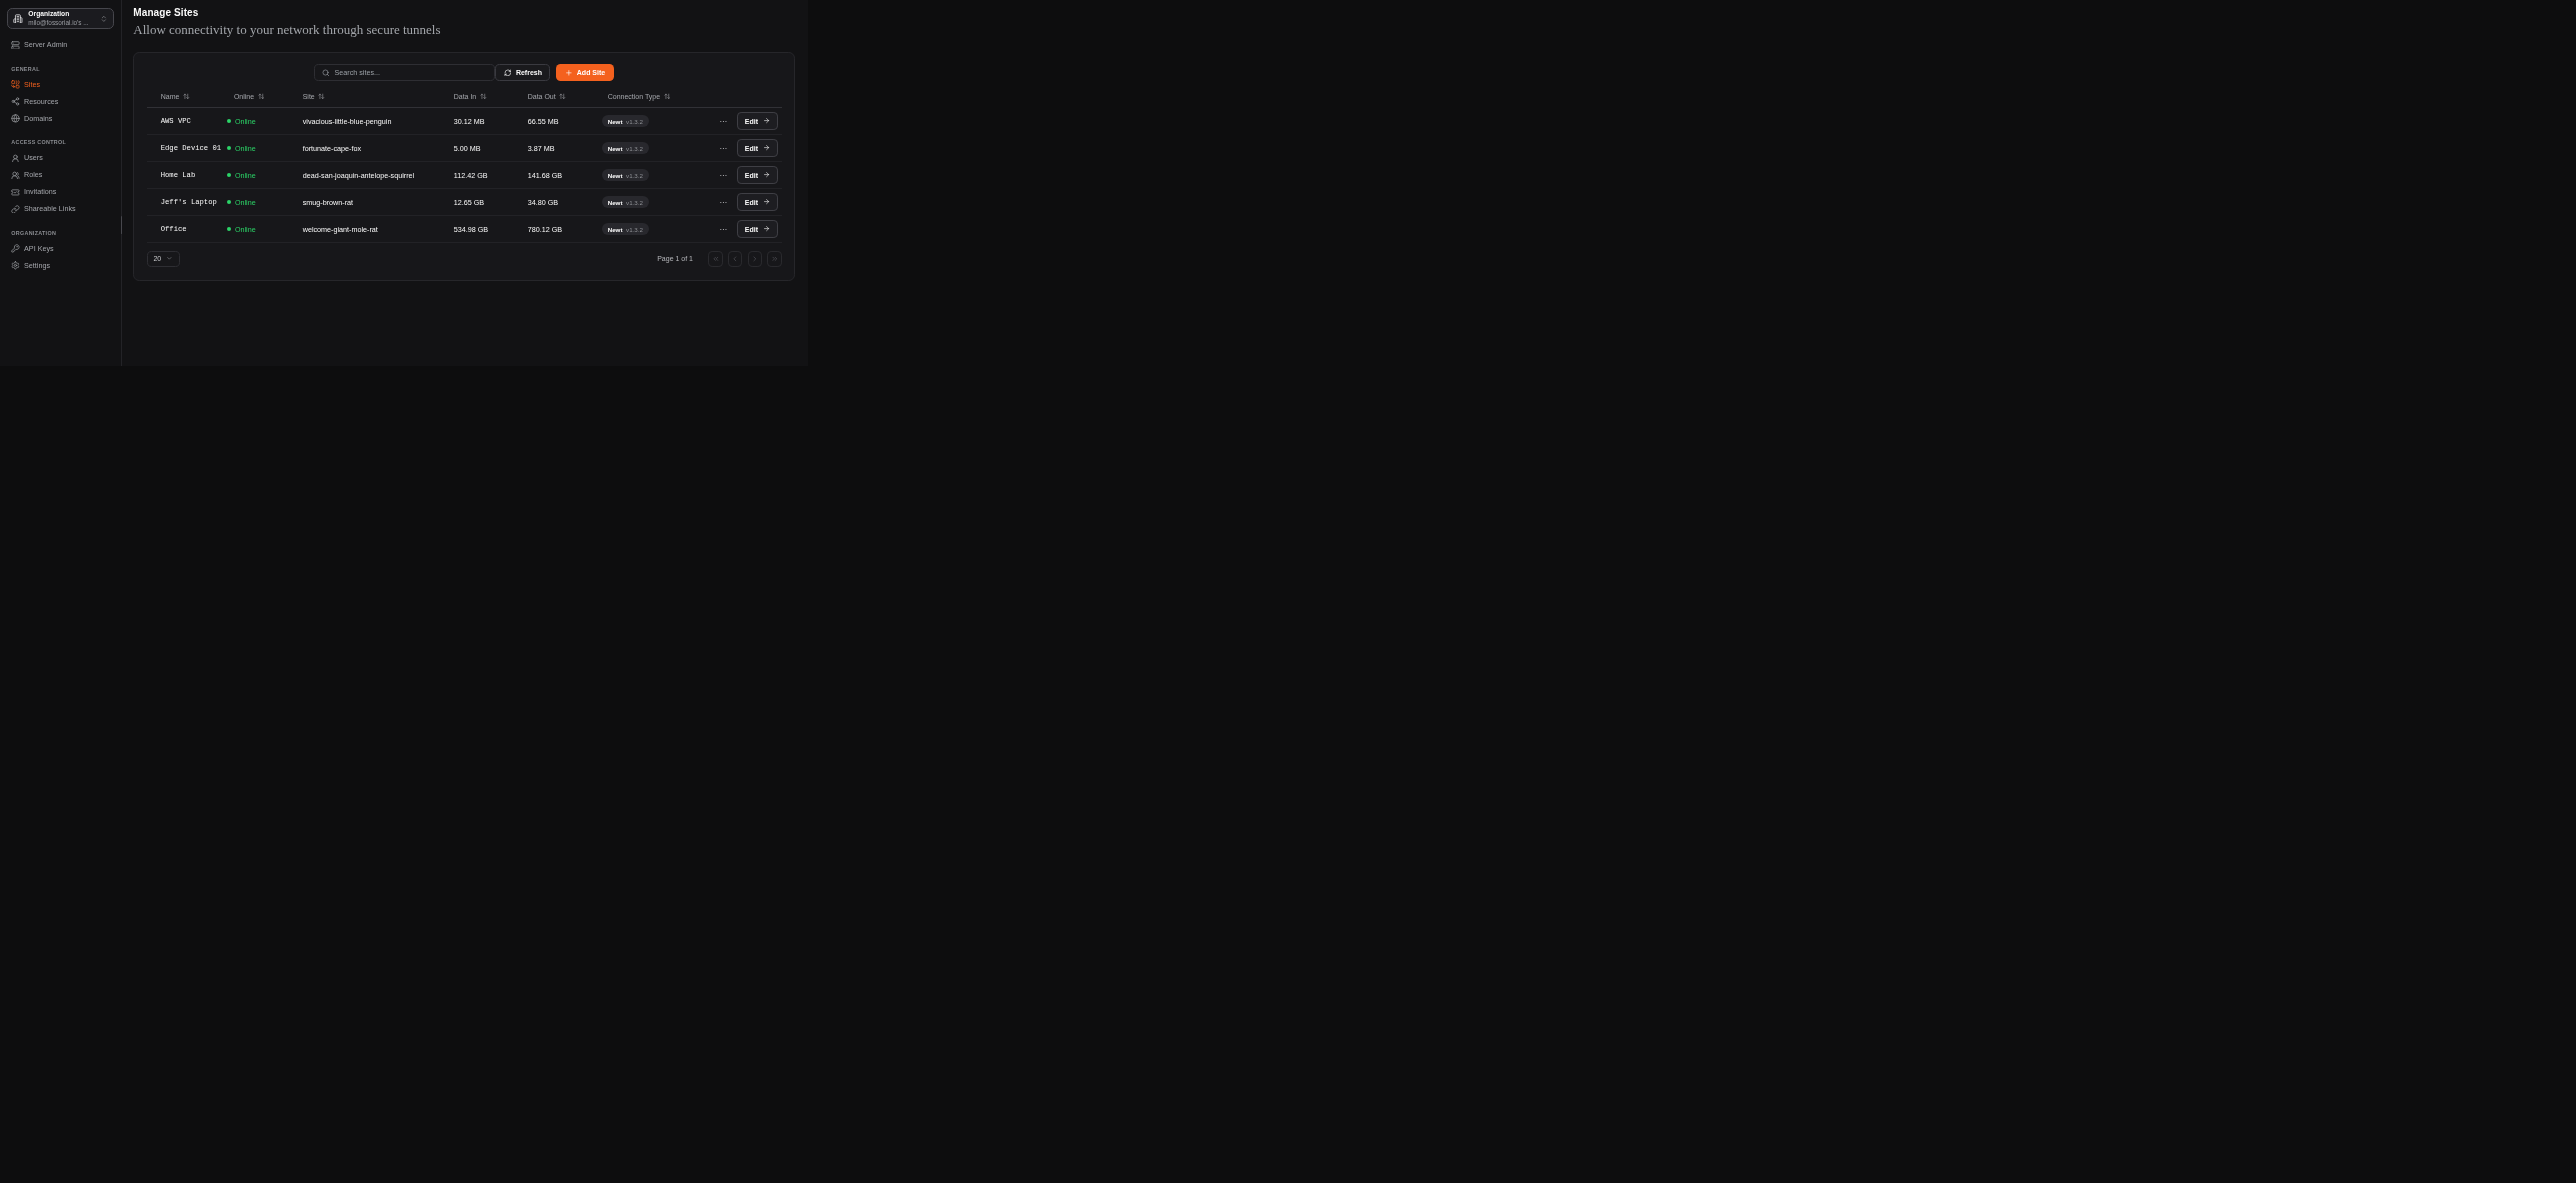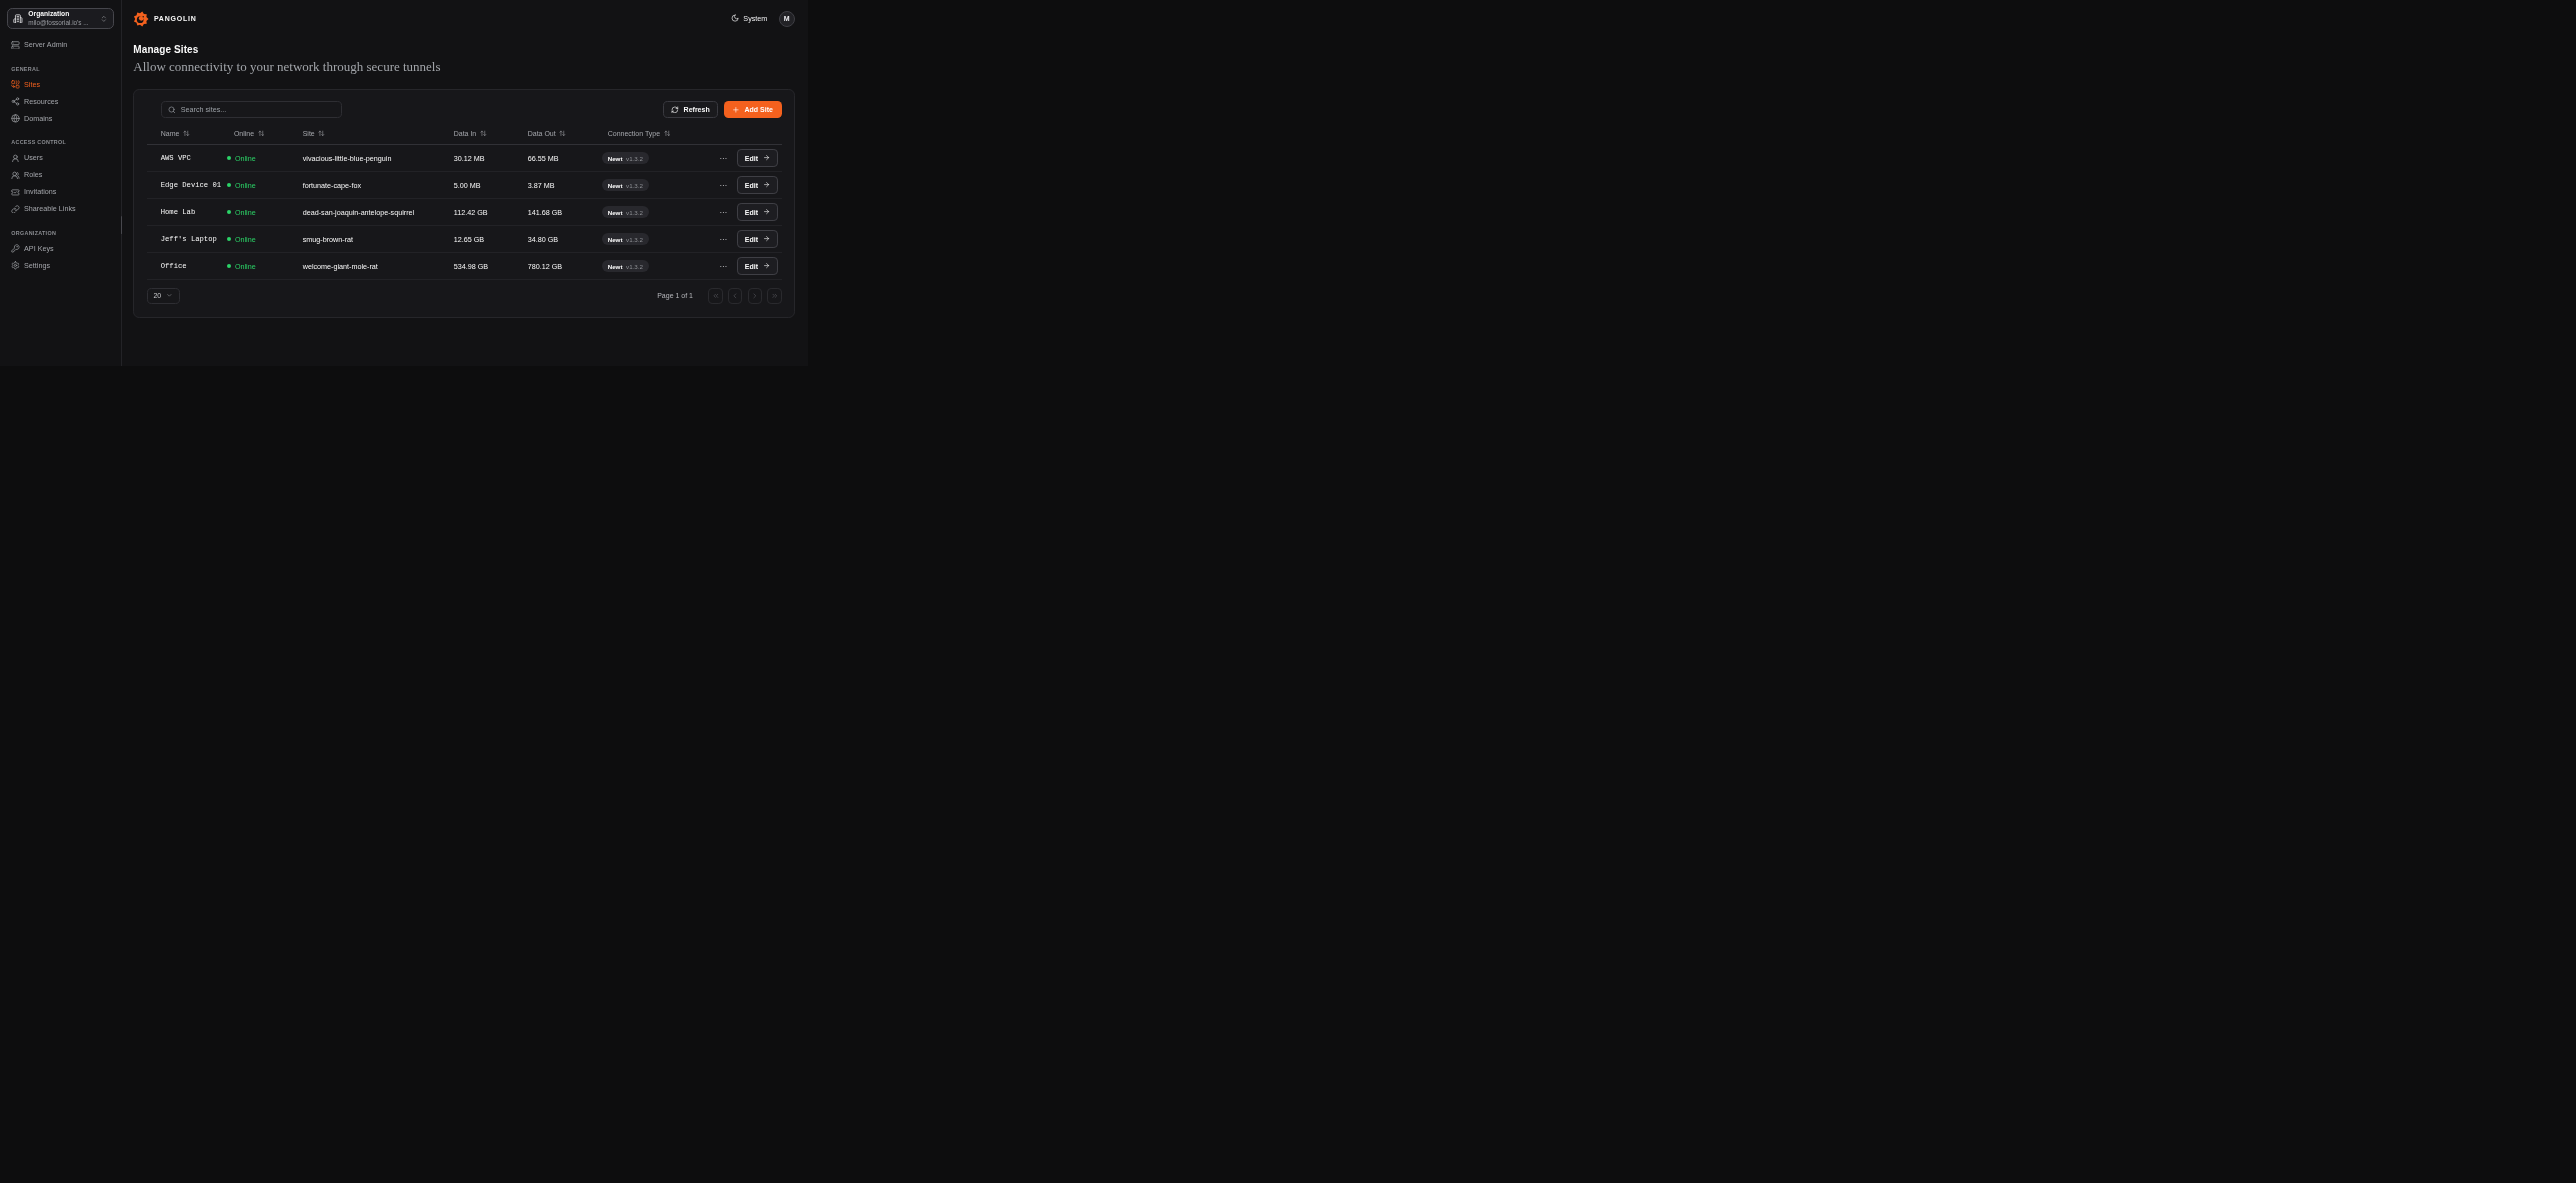--- a/index.html
+++ b/index.html
@@ -34,21 +34,21 @@
   .header-right { display:flex; align-items:center; gap:11.3px; }
   .theme-toggle { display:flex; align-items:center; gap:4.6px; font-size:7.2px; color:#f1f1f3; cursor:pointer; }
   .avatar { width:16px; height:16px; border-radius:50%; background:#222226; border:0.5px solid #3e3e44; display:flex; align-items:center; justify-content:center; font-size:7px; font-weight:bold; color:#ececef; cursor:pointer; }
 
   .content { padding:0 13px 0 11.3px; }
   .page-title { font-size:10px; font-weight:bold; margin-top:7.2px; letter-spacing:0.1px; }
   .page-subtitle { font-size:13px; color:#a2a5aa; margin-top:4.1px;font-family:Liberation Serif, serif; }
 
   
   .card { margin-top:13.4px; background:#17171a; border:0.5px solid #26262a; border-radius:6.2px; padding:11.3px 12.4px 9.3px 12.4px; height:229px; }
-  .toolbar { display:flex; align-items:center; justify-content:space-between;margin-left:14px; }
+  .toolbar { display:flex; align-items:center; justify-content:center; }
   .search-box { display:flex; align-items:center; gap:5.2px; width:181px; height:17px; border:0.5px solid #2e2e33; border-radius:4.6px; padding:0 6.2px; color:#9ba0a6; background:transparent; }
   .search-box input { flex:1; background:transparent; border:none; outline:none; color:#e8e8ea; font-size:7.2px; font-family:inherit; }
   .search-box input::placeholder { color:#9ba0a6; }
   .toolbar-actions { display:flex; align-items:center; gap:5.7px; }
   .btn { display:flex; align-items:center; gap:4.6px; height:17px; border-radius:4.6px; font-size:7px; font-weight:bold; cursor:pointer; border:0.5px solid transparent; font-family:inherit; }
   .btn-secondary { background:#1a1a1d; border-color:#3a3a40; color:#fafafa; padding:0 7.2px; }
   .btn-primary { background:#f4611e; color:#fff; padding:0 7.7px; }
 
   
   .thead, .trow { display:grid; grid-template-columns:66px 76px 151px 74px 80px 103px 1fr; align-items:center; padding-left:14px; }
@@ -304,44 +304,20 @@
           </span>
         <span>Settings</span>
       </div>
     </nav>
 
     <div class="sidebar-scroll-thumb"></div>
   </aside>
 
   <main class="main">
 
-    <header class="main-header">
-      <div class="brand">
-        <svg width="16" height="16" viewBox="0 0 100 100">
-          <path fill="#f4611e" d="M97,50 L83.8,62.3 L86,80.2 L68,81.2 L58.2,96.3 L43.7,85.5 L26.5,90.7 L22.4,73.1 L5.8,66.1 L14,50 L5.8,33.9 L22.4,26.9 L26.5,9.3 L43.7,14.5 L58.2,3.7 L68,18.8 L86,19.8 L83.8,37.7 Z"></path>
-          <circle cx="45" cy="54" r="21" fill="#121214"></circle>
-          <circle cx="52" cy="46" r="15" fill="#f4611e"></circle>
-          <circle cx="64" cy="36" r="4.5" fill="#121214"></circle>
-        </svg>
-        <span class="brand-name">PANGOLIN</span>
-      </div>
-      <div class="header-right">
-        <div class="theme-toggle">
-          <span>
-              <svg class="ic" width="8.2" height="8.2" viewBox="0 0 24 24">
-                <use href="#i-moon"></use>
-              </svg>
-            </span>
-          <span>System</span>
-        </div>
-        <div class="avatar">
-          <span>M</span>
-        </div>
-      </div>
-    </header>
 
     <section class="content">
       <h1 class="page-title">Manage Sites</h1>
       <div class="page-subtitle">Allow connectivity to your network through secure tunnels</div>
 
       <div class="card">
 
         <div class="toolbar">
           <div class="search-box">
             <span>

